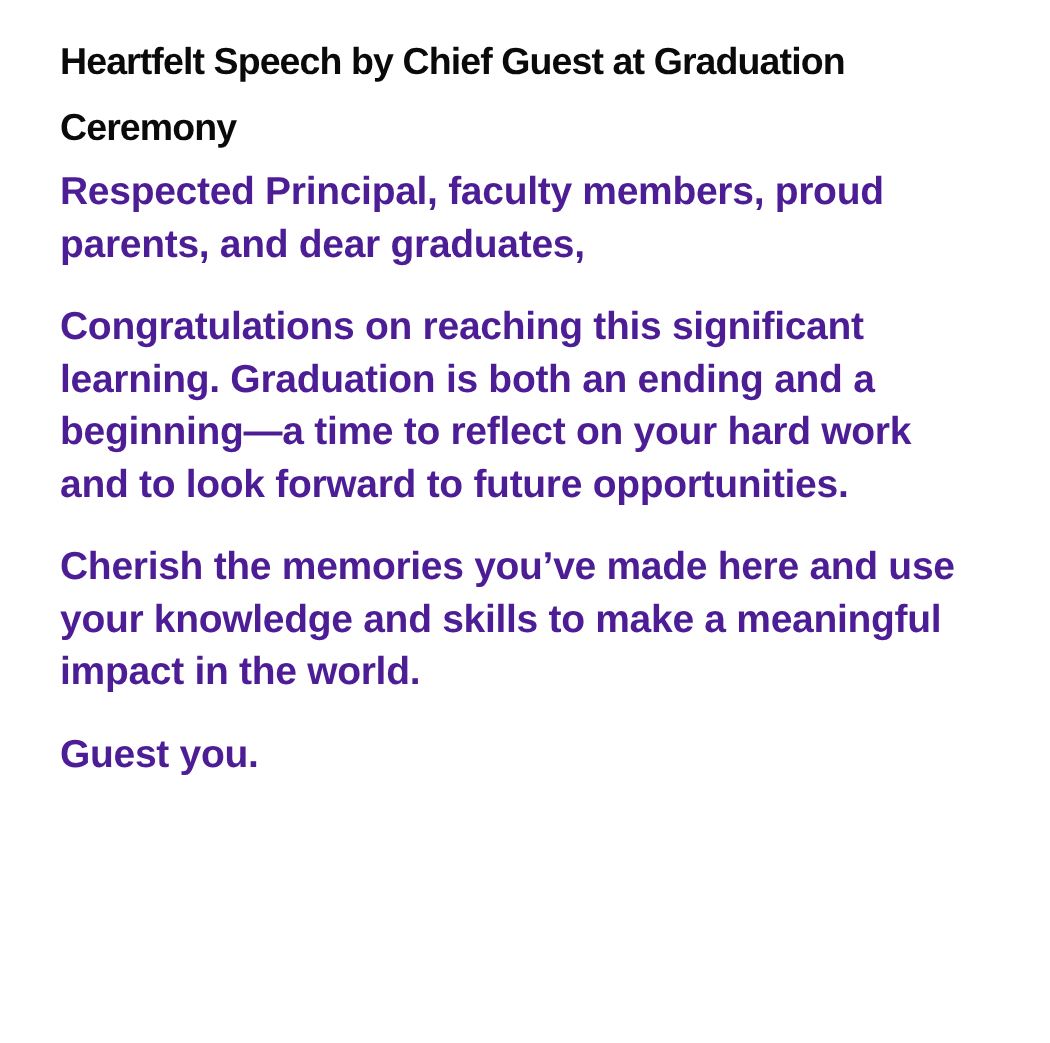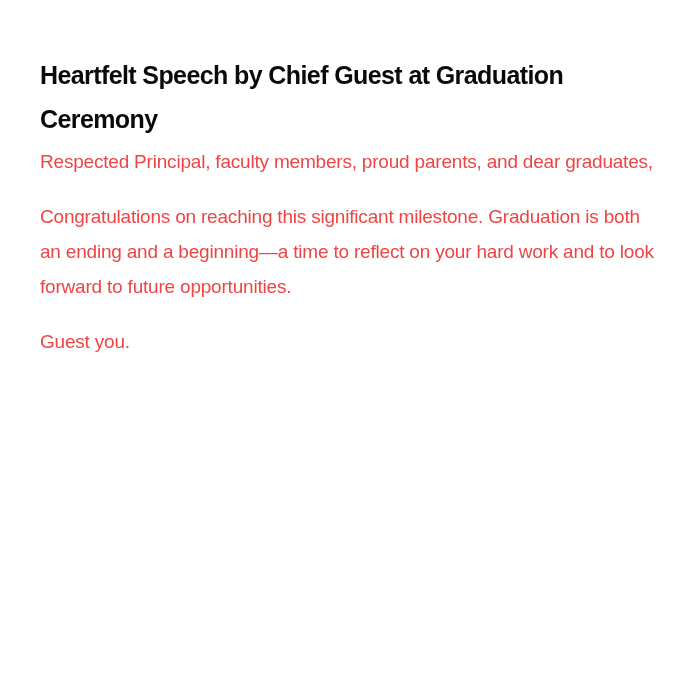--- a/index.html
+++ b/index.html
@@ -12,42 +12,43 @@
       height: 695px;
       overflow: hidden;
       color: #111111;
       font-family: "Liberation Sans", "DejaVu Sans", sans-serif;
     }
     .doc {
       position: relative;
       padding: 19px 40px 0 40px;
       width: 620px;
       box-sizing: content-box;
-      margin-top: 34px;
     }
     .title {
       margin: 0;
       font-size: 25px;
       font-weight: bold;
       line-height: 44px;
       letter-spacing: -0.6px;
       color: #0a0a0a;
     }
     .para {
       margin: 0 0 20px 0;
-      font-size: 19px;
+      font-size: 26px;
       line-height: 35px;
       letter-spacing: -0.2px;
-      color: #ef4444;
+      color: #4c1d95;
+      font-weight: bold;
     }
     .para.first {
       margin-top: 3px;
     }
   </style>
 </head>
 <body>
 
 <div class="doc">
   <h1 class="title">Heartfelt Speech by Chief Guest at Graduation Ceremony</h1>
   <p class="para first">Respected Principal, faculty members, proud parents, and dear graduates,</p>
-  <p class="para">Congratulations on reaching this significant milestone. Graduation is both an ending and a beginning—a time to reflect on your hard work and to look forward to future opportunities.</p>
+  <p class="para">Congratulations on reaching this significant learning. Graduation is both an ending and a beginning—a time to reflect on your hard work and to look forward to future opportunities.</p>
+  <p class="para">Cherish the memories you’ve made here and use your knowledge and skills to make a meaningful impact in the world.</p>
   <p class="para">Guest you.</p>
 </div>
 
 </body></html>

